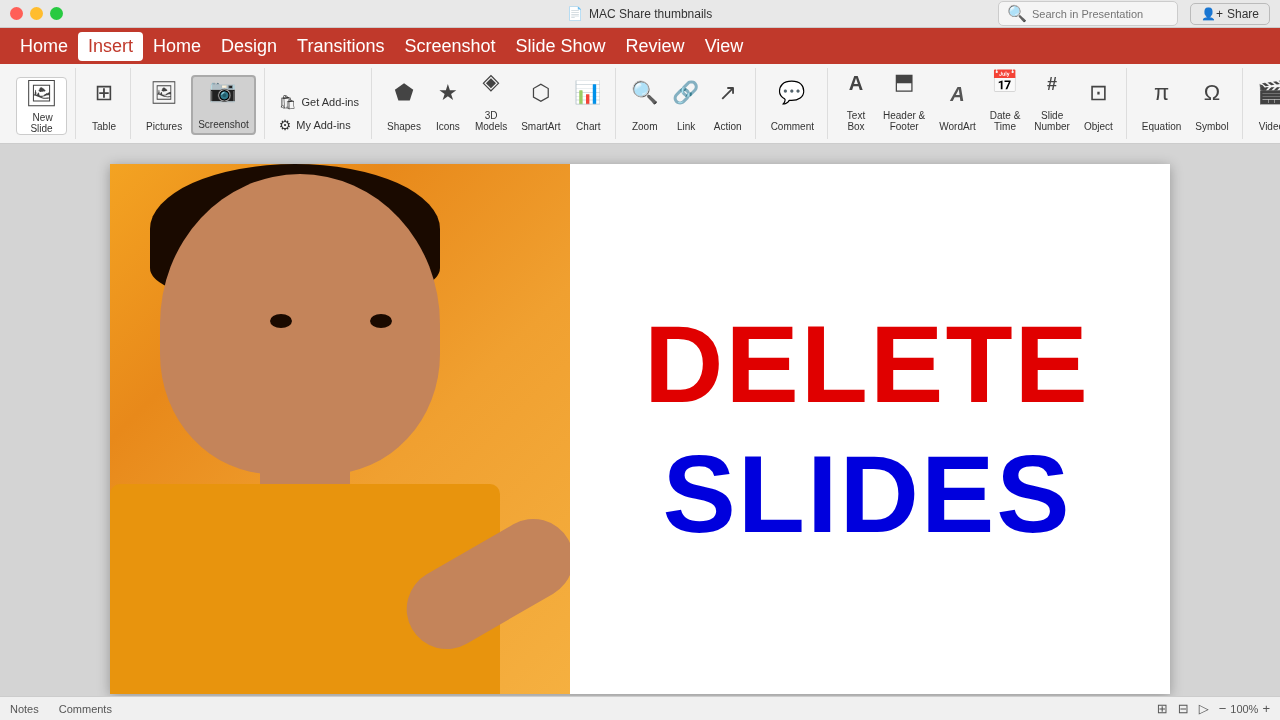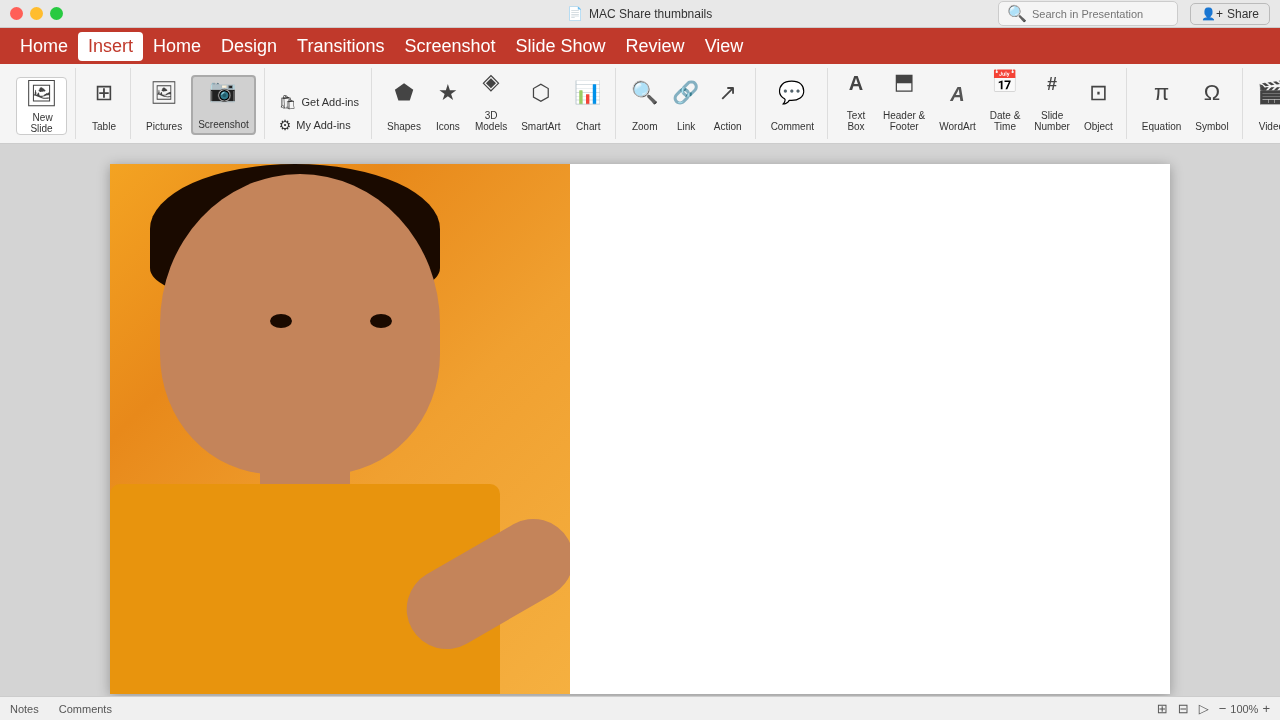--- a/index.html
+++ b/index.html
@@ -560,20 +560,24 @@
           </div>
 
           <div class="person-neck"></div>
 
           <div class="person-shirt"></div>
 
           <div class="person-arm"></div>
         </div>
       </div>
 
+      <div class="slide-text-area">
+        <div class="slide-title-delete" style="color: rgb(224, 0, 0);">DELETE</div>
+        <div class="slide-title-slides" style="color: rgb(0, 0, 221);">SLIDES</div>
+      </div>
 
     </div>
   </div>
 </div>
 
 <div id="status-bar">
   <span>Notes</span>
   <span>Comments</span>
   <div class="status-right">
     <span class="view-btn">⊞</span>

